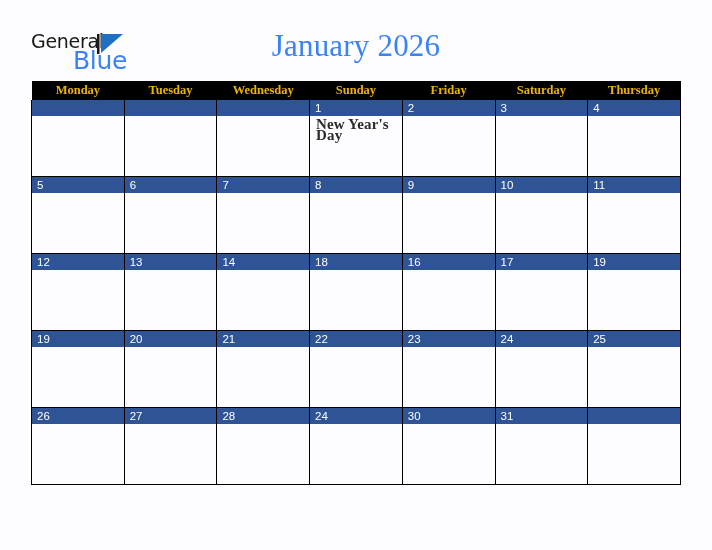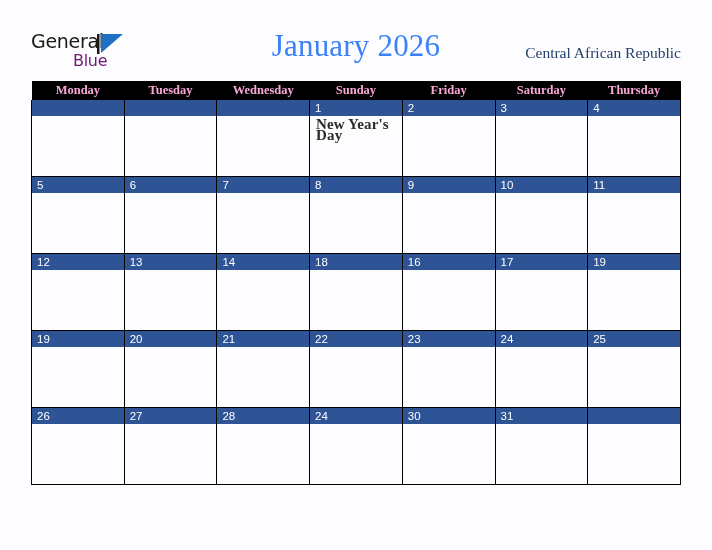--- a/index.html
+++ b/index.html
@@ -53,23 +53,23 @@
     left: 66px;
     top: 3px;
     width: 30px;
     height: 20px;
   }
   .logo-blue {
     position: absolute;
     left: 42px;
     top: 19px;
     font-family: "DejaVu Sans", sans-serif;
-    font-size: 16px;
+    font-size: 25px;
     letter-spacing: -0.3px;
-    color: #701a75;
+    color: #3b82f6;
     line-height: 21px;
     text-align: center;
   }
 
   .title {
     position: absolute;
     left: 0;
     top: 28px;
     width: 712px;
     text-align: center;
@@ -94,21 +94,21 @@
     position: absolute;
     left: 31px;
     top: 81px;
     width: 650px;
     border-collapse: collapse;
     table-layout: fixed;
   }
 
   .calendar th {
     background: #000000;
-    color: #f9a8d4;
+    color: #eab308;
     font-family: "Liberation Serif", serif;
     font-weight: bold;
     font-size: 12.5px;
     height: 19px;
     padding: 0;
     text-align: center;
     border: none;
   }
 
   .calendar td {
@@ -158,21 +158,20 @@
       <span class="logo-mark">
         <svg width="30" height="20" viewBox="0 0 30 20" xmlns="http://www.w3.org/2000/svg">
           <rect x="0" y="0" width="2.5" height="20" fill="#1a1a1a"></rect>
           <polygon points="4,0 26,0 4,19" fill="#1f6fc4"></polygon>
         </svg>
       </span>
       <span class="logo-blue">Blue</span>
     </div>
 
     <div class="title">January 2026</div>
-    <div class="country">Central African Republic</div>
   </div>
 
   <table class="calendar">
     <thead>
       <tr>
         <th>Monday</th>
         <th>Tuesday</th>
         <th>Wednesday</th>
         <th>Sunday</th>
         <th>Friday</th>

